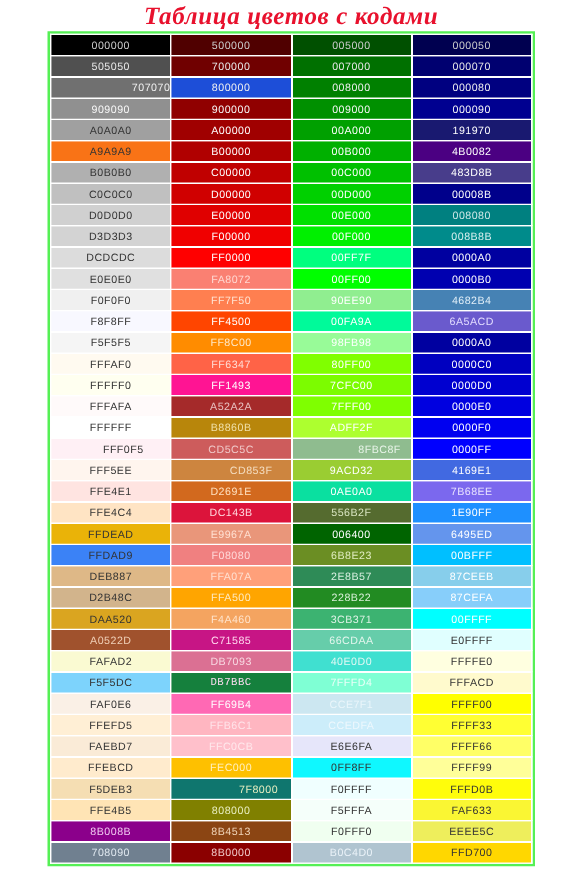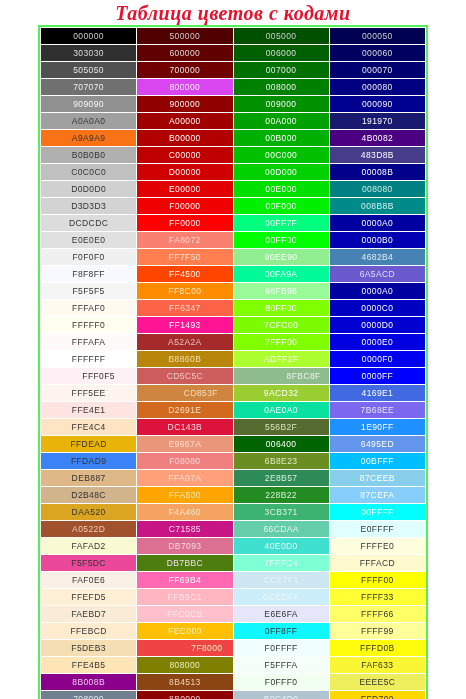--- a/index.html
+++ b/index.html
@@ -54,34 +54,28 @@
 <div id="color-table-wrap">
   <table id="color-table">
     <tbody id="color-table-body">
         <tr>
           <td style="background: rgb(0, 0, 0); color: rgb(204, 204, 204);">000000</td>
           <td style="background: rgb(80, 0, 0); color: rgb(204, 204, 204);">500000</td>
           <td style="background: rgb(0, 80, 0); color: rgb(204, 204, 204);">005000</td>
           <td style="background: rgb(0, 0, 80); color: rgb(204, 204, 204);">000050</td>
         </tr>
         <tr>
-          <td style="background: rgb(48, 48, 48); color: rgb(221, 221, 221);">303030</td>
-          <td style="background: rgb(96, 0, 0); color: rgb(221, 221, 221);">600000</td>
-          <td style="background: rgb(0, 96, 0); color: rgb(221, 221, 221);">006000</td>
-          <td style="background: rgb(0, 0, 96); color: rgb(221, 221, 221);">000060</td>
-        </tr>
-        <tr>
           <td style="background: rgb(80, 80, 80); color: rgb(232, 232, 232);">505050</td>
           <td style="background: rgb(112, 0, 0); color: rgb(232, 232, 232);">700000</td>
           <td style="background: rgb(0, 112, 0); color: rgb(232, 232, 232);">007000</td>
           <td style="background: rgb(0, 0, 112); color: rgb(232, 232, 232);">000070</td>
         </tr>
         <tr>
-          <td style="background: rgb(112, 112, 112); color: rgb(240, 240, 240);">707070</td>
-          <td style="background: #d946ef; color: rgb(240, 240, 240);">800000</td>
+          <td style="background: rgb(112, 112, 112); color: rgb(240, 240, 240); text-align: right;">707070</td>
+          <td style="background: #1d4ed8; color: rgb(240, 240, 240);">800000</td>
           <td style="background: rgb(0, 128, 0); color: rgb(240, 240, 240);">008000</td>
           <td style="background: rgb(0, 0, 128); color: rgb(240, 240, 240);">000080</td>
         </tr>
         <tr>
           <td style="background: rgb(144, 144, 144); color: rgb(248, 248, 248);">909090</td>
           <td style="background: rgb(144, 0, 0); color: rgb(248, 248, 248);">900000</td>
           <td style="background: rgb(0, 144, 0); color: rgb(248, 248, 248);">009000</td>
           <td style="background: rgb(0, 0, 144); color: rgb(248, 248, 248);">000090</td>
         </tr>
         <tr>
@@ -234,22 +228,22 @@
           <td style="background: rgb(102, 205, 170); color: rgb(228, 246, 238);">66CDAA</td>
           <td style="background: rgb(224, 255, 255); color: rgb(51, 51, 51);">E0FFFF</td>
         </tr>
         <tr>
           <td style="background: rgb(250, 250, 210); color: rgb(51, 51, 51);">FAFAD2</td>
           <td style="background: rgb(219, 112, 147); color: rgb(248, 216, 226);">DB7093</td>
           <td style="background: rgb(64, 224, 208); color: rgb(224, 248, 244);">40E0D0</td>
           <td style="background: rgb(255, 255, 224); color: rgb(51, 51, 51);">FFFFE0</td>
         </tr>
         <tr>
-          <td style="background: #ec4899; color: rgb(51, 51, 51);">F5F5DC</td>
-          <td style="background: #4d7c0f; color: rgb(248, 220, 238);">DB7BBC</td>
+          <td style="background: #7dd3fc; color: rgb(51, 51, 51);">F5F5DC</td>
+          <td style="background: #15803d; color: rgb(248, 220, 238); font-family: Liberation Mono, monospace;">DB7BBC</td>
           <td style="background: rgb(127, 255, 212); color: rgb(234, 255, 248);">7FFFD4</td>
           <td style="background: rgb(255, 250, 205); color: rgb(51, 51, 51);">FFFACD</td>
         </tr>
         <tr>
           <td style="background: rgb(250, 240, 230); color: rgb(51, 51, 51);">FAF0E6</td>
           <td style="background: rgb(255, 105, 180); color: rgb(255, 255, 255);">FF69B4</td>
           <td style="background: rgb(204, 231, 241); color: rgb(234, 246, 251);">CCE7F1</td>
           <td style="background: rgb(255, 255, 0); color: rgb(51, 51, 51);">FFFF00</td>
         </tr>
         <tr>
@@ -265,21 +259,21 @@
           <td style="background: rgb(255, 255, 102); color: rgb(51, 51, 51);">FFFF66</td>
         </tr>
         <tr>
           <td style="background: rgb(255, 235, 205); color: rgb(51, 51, 51);">FFEBCD</td>
           <td style="background: rgb(254, 192, 0); color: rgb(255, 240, 192);">FEC000</td>
           <td style="background: rgb(15, 248, 255); color: rgb(51, 51, 51);">0FF8FF</td>
           <td style="background: rgb(255, 255, 153); color: rgb(51, 51, 51);">FFFF99</td>
         </tr>
         <tr>
           <td style="background: rgb(245, 222, 179); color: rgb(51, 51, 51);">F5DEB3</td>
-          <td style="background: #ef4444; color: rgb(232, 238, 192); padding-left: 44px;">7F8000</td>
+          <td style="background: #0f766e; color: rgb(232, 238, 192); padding-left: 44px;">7F8000</td>
           <td style="background: rgb(240, 255, 255); color: rgb(51, 51, 51);">F0FFFF</td>
           <td style="background: rgb(255, 253, 11); color: rgb(51, 51, 51);">FFFD0B</td>
         </tr>
         <tr>
           <td style="background: rgb(255, 228, 181); color: rgb(51, 51, 51);">FFE4B5</td>
           <td style="background: rgb(128, 128, 0); color: rgb(232, 238, 192);">808000</td>
           <td style="background: rgb(245, 255, 250); color: rgb(51, 51, 51);">F5FFFA</td>
           <td style="background: rgb(250, 246, 51); color: rgb(51, 51, 51);">FAF633</td>
         </tr>
         <tr>

